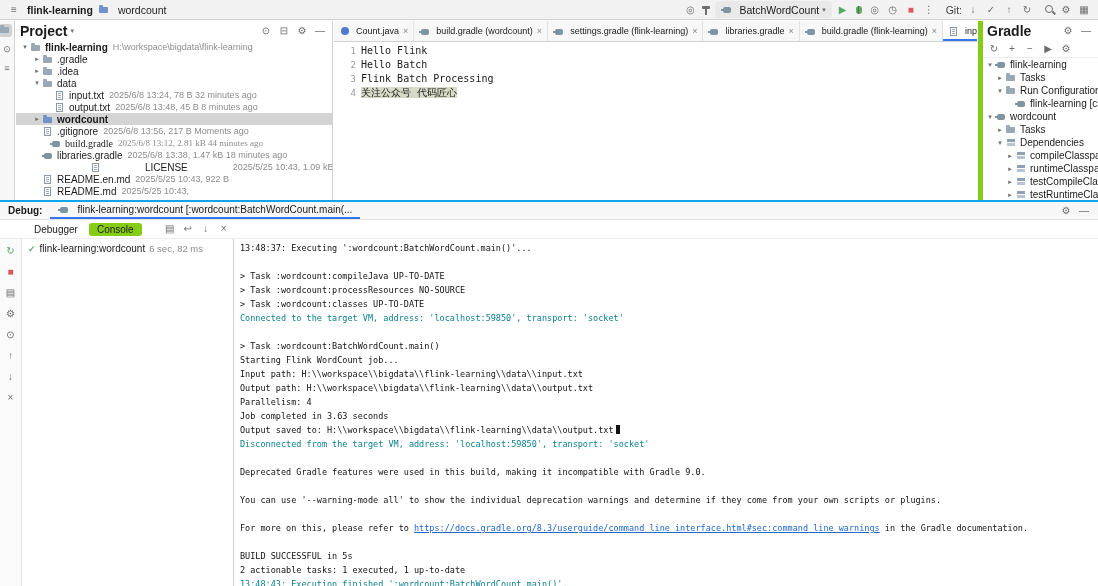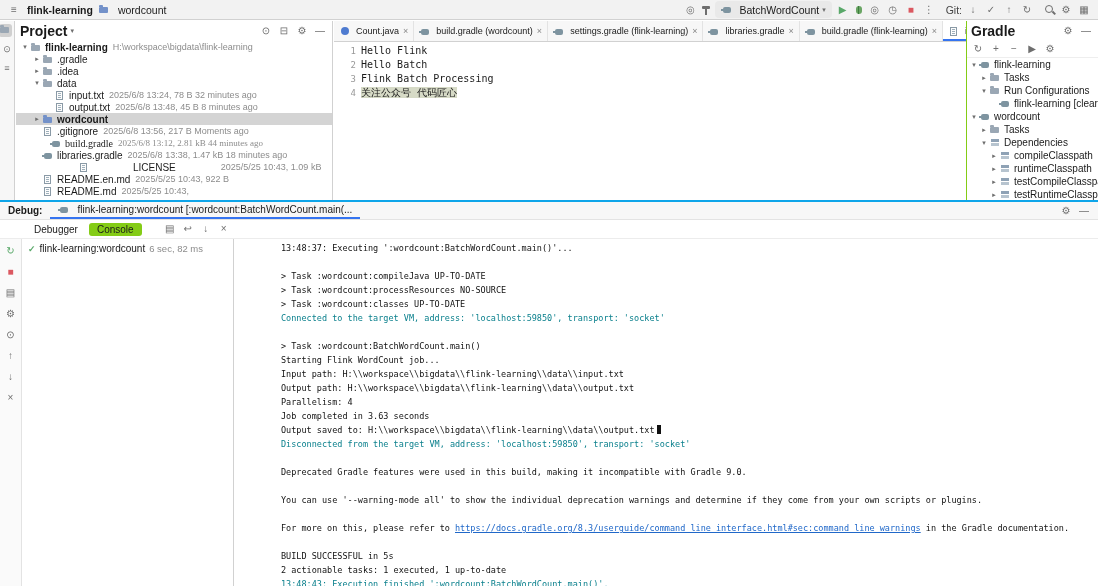--- a/index.html
+++ b/index.html
@@ -72,22 +72,22 @@
   .etab.active{background:#fff;box-shadow:inset 0 -2px 0 #3574f0;}
   .closex{color:#888;font-size:9px;margin-left:2px;}
   #ebody{display:flex;padding-top:2px;}
   #gutter{width:22px;text-align:right;padding-right:5px;color:#999;font-size:9px;flex:none;}
   .lnum{height:14px;line-height:14px;}
   #elines{flex:1;overflow:hidden;}
   .eline{height:14px;line-height:14px;font-size:10px;white-space:pre;}
   .eline .hl{background:#d6dac6;}
 
   
-  #gradle{position:absolute;top:21px;right:0;width:132px;height:179px;background:#fff;
-          border-left:1px solid #84cc16;box-sizing:border-box;overflow:hidden;}
+  #gradle{position:absolute;top:21px;right:0;width:120px;height:179px;background:#fff;
+          border-left:5px solid #84cc16;box-sizing:border-box;overflow:hidden;}
   #gradle-toolbar{height:16px;display:flex;align-items:center;gap:2px;padding:0 3px;border-bottom:1px solid #eee;}
   #gradle .trow{height:13px;}
 
   
   #debug{position:absolute;top:200px;left:0;right:0;bottom:0;border-top:2px solid #0ea5e9;background:#fff;box-sizing:border-box;}
   #dbg-header{height:17px;background:#f7f7f7;border-bottom:1px solid #e3e3e3;display:flex;align-items:stretch;padding-left:8px;gap:8px;}
   .dbg-label{font-weight:bold;font-size:10px;display:flex;align-items:center;}
   .sess-tab{display:flex;align-items:center;gap:4px;padding:0 8px;border-bottom:2px solid #3574f0;font-size:10px;box-sizing:border-box;}
   #dbg-tabsrow{height:18px;display:flex;align-items:center;padding-left:26px;gap:12px;border-bottom:1px solid #ececec;}
   .vtab{padding:1px 8px;font-size:10px;border-radius:3px;}
@@ -96,21 +96,21 @@
   #dbg-content{display:flex;height:351px;}
   #dbg-left{width:22px;border-right:1px solid #e3e3e3;background:#fafafa;display:flex;flex-direction:column;
             align-items:center;padding-top:4px;gap:5px;box-sizing:border-box;flex:none;}
   #dbg-session{width:212px;border-right:1px solid #d1d1d1;padding:4px 6px;box-sizing:border-box;flex:none;overflow:hidden;}
   .sess-node{display:flex;align-items:center;gap:4px;white-space:nowrap;}
   .okcheck{color:#59a869;font-size:9px;font-weight:bold;}
   .sess-name{font-size:10px;}
   .sess-dur{color:#8c8c8c;font-size:9.5px;}
   #console{flex:1;overflow:hidden;padding:2px 0 0 6px;font-family:"DejaVu Sans Mono","Liberation Mono",monospace;
            font-size:8.5px;}
-  .cline{height:14px;line-height:14px;white-space:pre;color:#111;margin-left:41px;}
+  .cline{height:14px;line-height:14px;white-space:pre;color:#111;}
   .c-sys{color:#0b808d;}
   .clink{color:#2068c9;text-decoration:underline;}
   .caret{display:inline-block;width:4px;height:9px;background:#111;margin-left:2px;vertical-align:-1px;}
 </style>
 </head>
 <body>
 
 <div id="app">
 
   <div id="titlebar">
@@ -220,21 +220,21 @@
           <span class="fi fi-gradle"></span>
           <span class="lbl">build.gradle</span>
           <span class="meta">2025/6/8 13:12, 2.81 kB 44 minutes ago</span>
         </div>
         <div class="trow" style="padding-left: 16px;">
           <span class="chev"></span>
           <span class="fi fi-gradle"></span>
           <span class="lbl">libraries.gradle</span>
           <span class="meta">2025/6/8 13:38, 1.47 kB 18 minutes ago</span>
         </div>
-        <div class="trow" style="padding-left: 12px; gap: 40px;">
+        <div class="trow" style="padding-left: 24px; gap: 40px;">
           <span class="chev"></span>
           <span class="fi fi-file"></span>
           <span class="lbl">LICENSE</span>
           <span class="meta">2025/5/25 10:43, 1.09 kB</span>
         </div>
         <div class="trow" style="padding-left: 16px;">
           <span class="chev"></span>
           <span class="fi fi-file"></span>
           <span class="lbl">README.en.md</span>
           <span class="meta">2025/5/25 10:43, 922 B</span>

